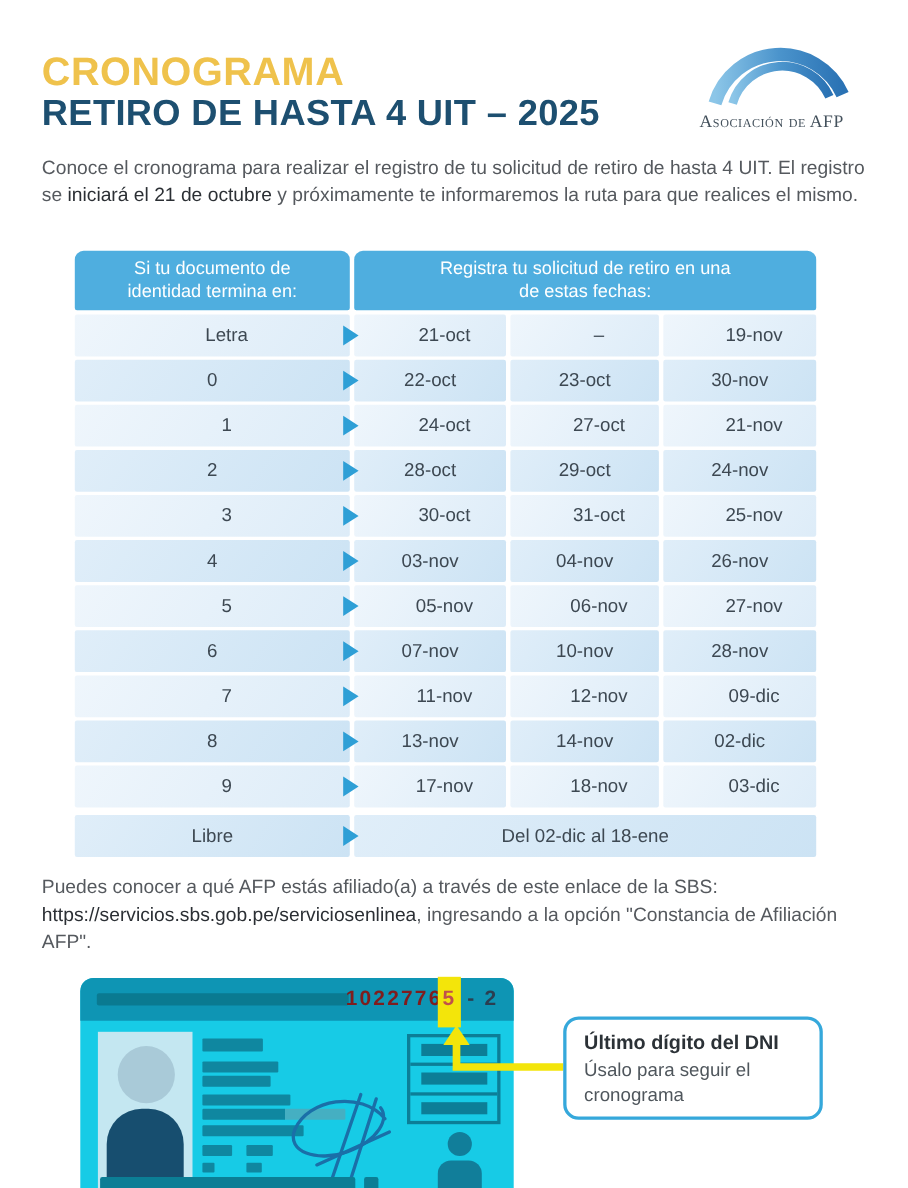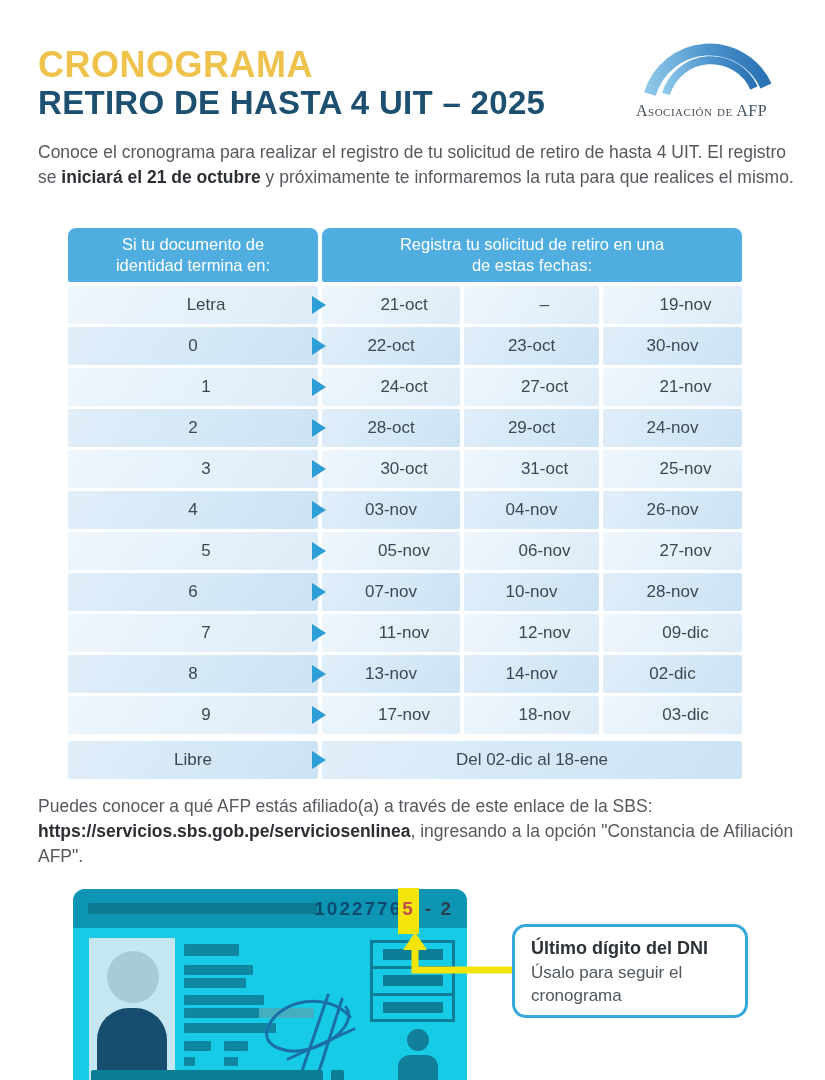--- a/index.html
+++ b/index.html
@@ -20,21 +20,21 @@
   .logo svg { display:block; margin:0 auto; }
   .logo-caption {
     font-family:"Liberation Serif", serif; font-variant:small-caps;
     font-size:16px; letter-spacing:.5px; color:#44515C; margin-top:2px; white-space:nowrap;
   }
   
   .para {
     position:absolute; left:38px; width:756px; margin:0;
     font-size:17.5px; line-height:25px; color:#55595E;
   }
-  .para b { color:#2B2F34; font-weight:700; }
+  .para b { color:#2B2F34; font-weight:400; }
   .intro { top:140px; }
   .note  { top:794px; }
   
   .sched { position:absolute; left:68px; top:228px; width:718px; }
   .thead {
     display:grid; grid-template-columns:250px 420px; column-gap:4px;
     height:54px; margin-bottom:4px;
   }
   .thcell {
     background:#4FAEDF; color:#ffffff; border-radius:8px 8px 2px 2px;
@@ -66,21 +66,21 @@
   .dni-card {
     position:absolute; left:73px; top:9px; width:394px; height:191px;
     background:#17CBE6; border-radius:12px 12px 0 0;
   }
   .card-band { position:absolute; left:0; top:0; width:100%; height:39px; background:#0E95B4; border-radius:12px 12px 0 0; }
   .band-bar  { position:absolute; left:15px; top:14px; width:229px; height:11px; background:#0A7A91; border-radius:2px; }
   .dni-number {
     position:absolute; top:9px; right:14px; font-size:19px; font-weight:700;
     letter-spacing:2px; white-space:nowrap;
   }
-  .dni-number .pre { color:#0c4a6e; }
+  .dni-number .pre { color:#7f1d1d; }
   .hl { position:relative; display:inline-block; color:#C0504C; }
   .hl-bar { position:absolute; left:-4px; right:-4px; top:-10px; height:46px; background:#F3E50A; }
   .hl-digit { position:relative; }
   .dni-number .suf { color:#2B3E50; margin-left:10px; }
   .photo { position:absolute; left:16px; top:49px; width:86px; height:142px; background:#C4E7F1; overflow:hidden; }
   .photo .head { position:absolute; left:18px; top:13px; width:52px; height:52px; border-radius:50%; background:#A9CAD8; }
   .photo .body { position:absolute; left:8px; top:70px; width:70px; height:72px; background:#174E6F; border-radius:32px 32px 0 0; }
   .bar { position:absolute; background:#0F87A0; border-radius:1px; }
   .bar.two-tone { background:linear-gradient(to right,#0F87A0 0%,#0F87A0 58%,#45AFC2 58%,#45AFC2 100%); }
   .id-box {

